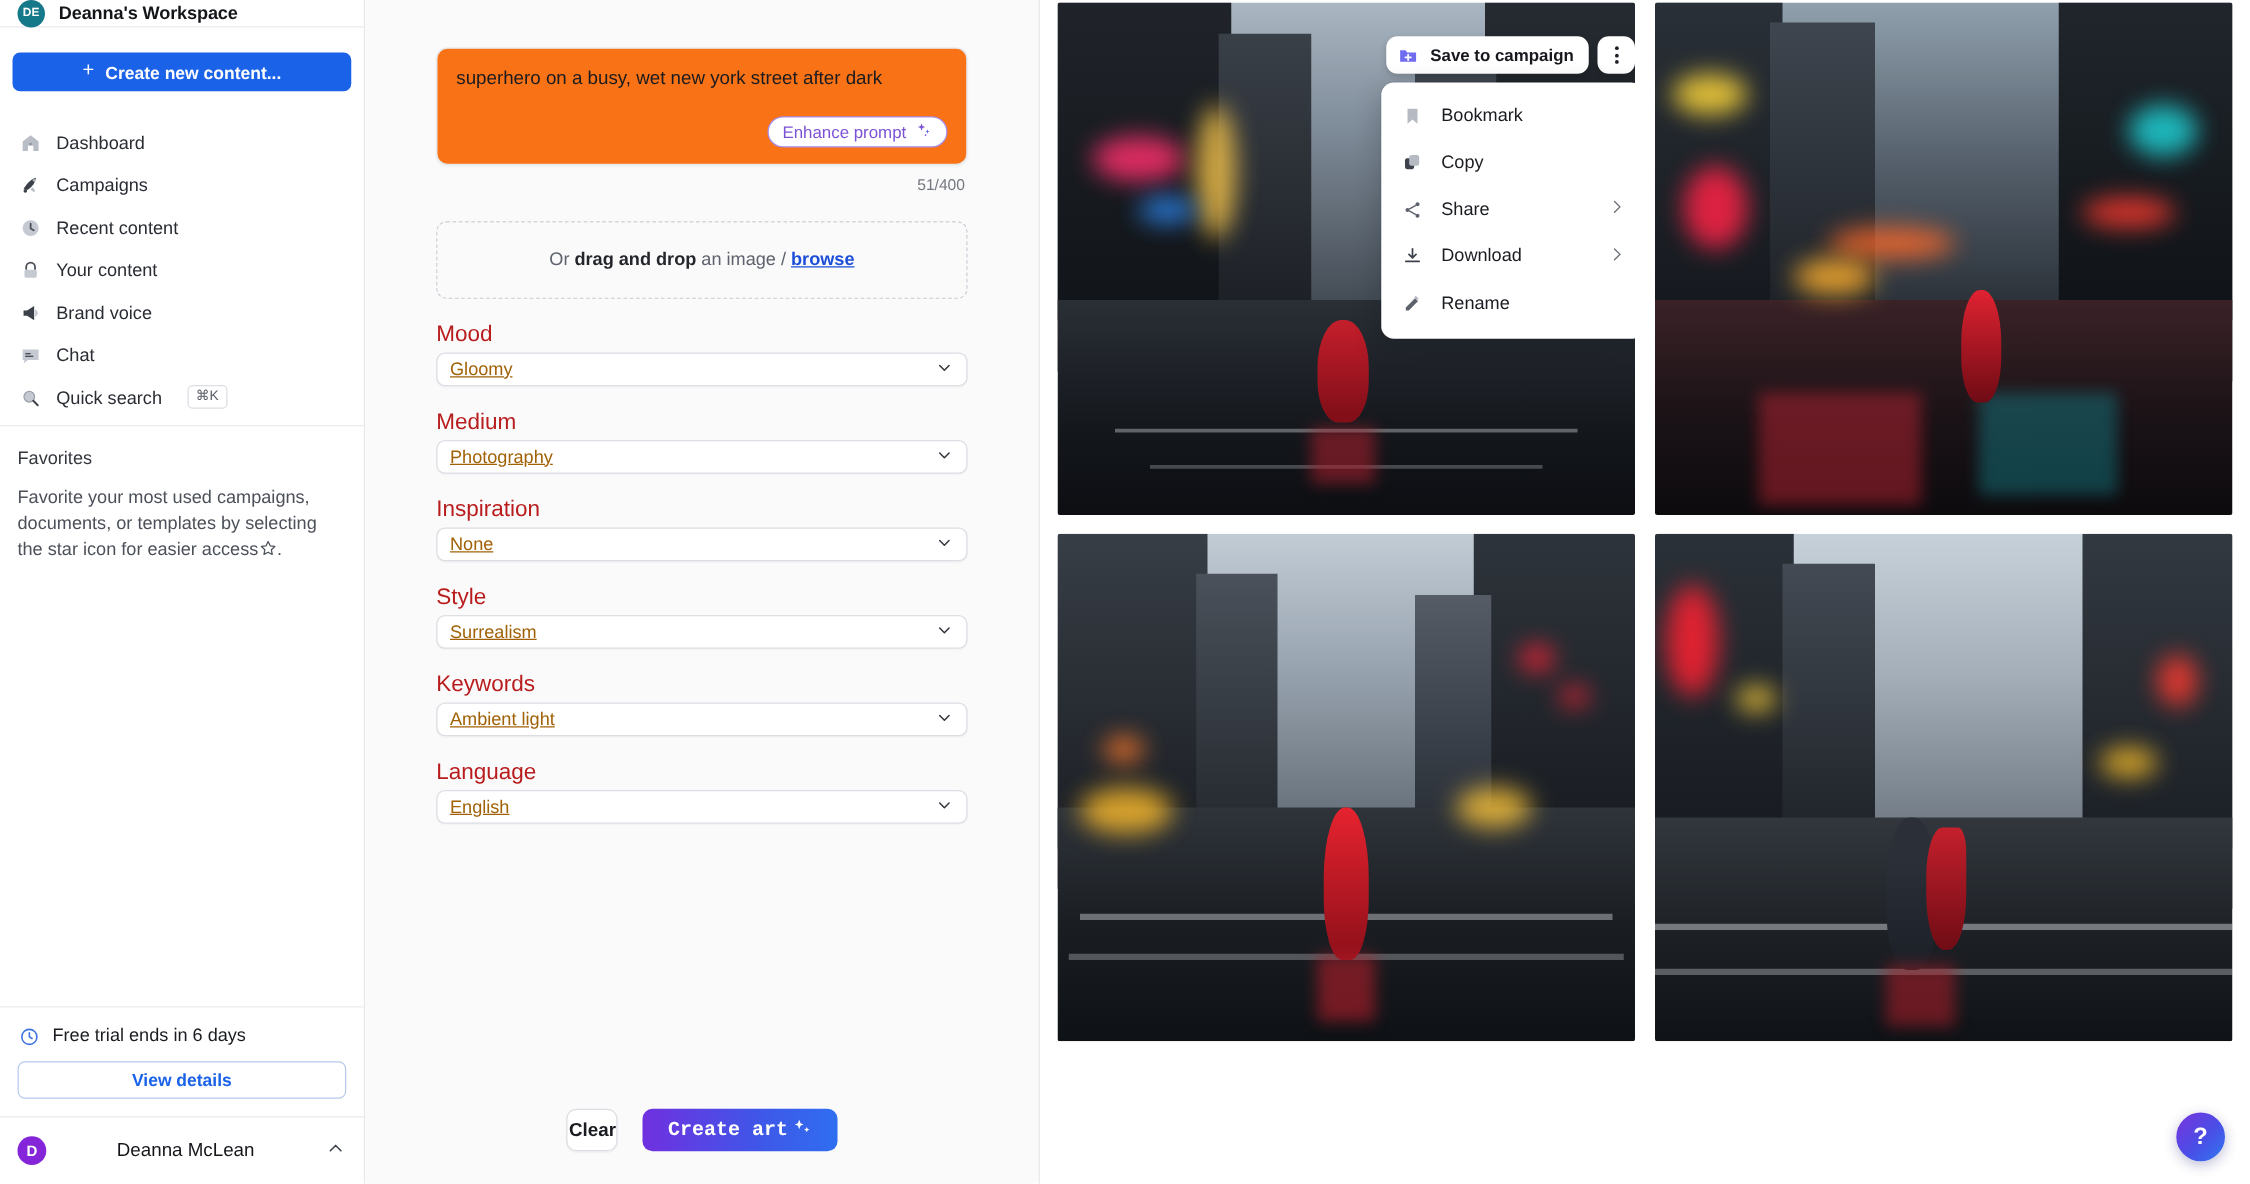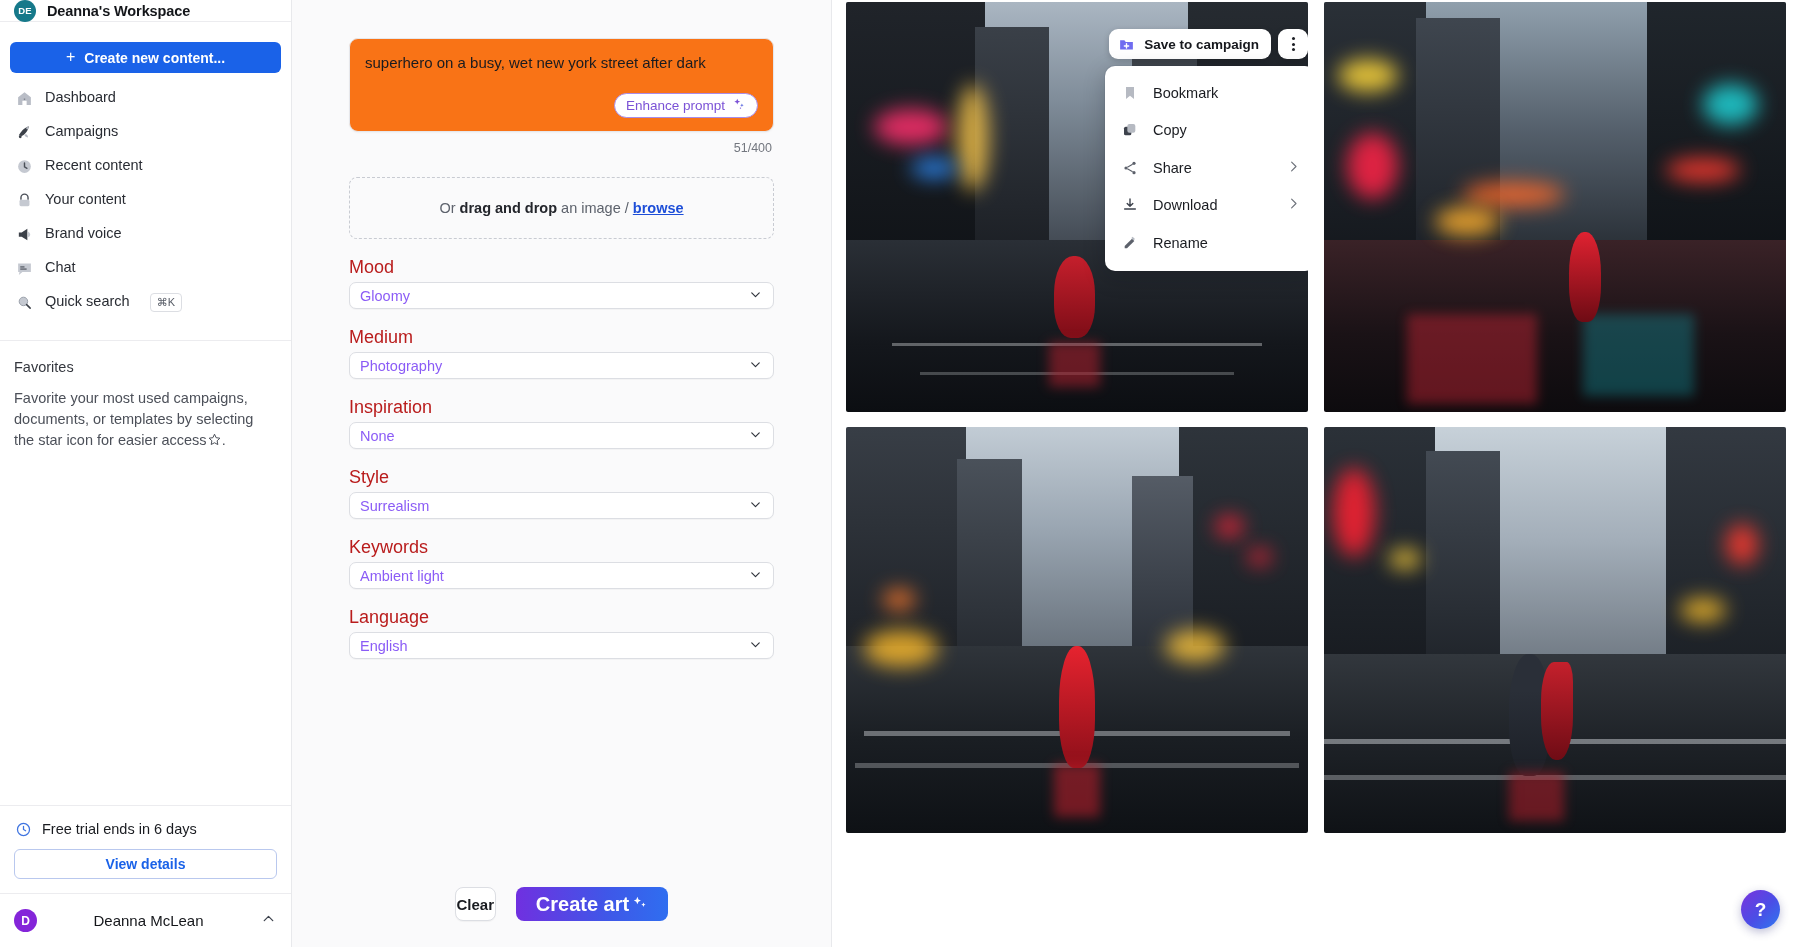--- a/index.html
+++ b/index.html
@@ -43,21 +43,21 @@
     border: none; border-radius: 6px;
     color: #fff; font-size: 14px; font-weight: bold;
     display: flex; align-items: center; justify-content: center; gap: 9px;
     cursor: pointer;
     font-family: "Liberation Sans", sans-serif;
   }
   .plus-ic { font-size: 16px; font-weight: normal; line-height: 1; position: relative; top: -1px;}
 
   .nav { margin-top: 16px; }
   .nav-item {
-    display: flex; align-items: flex-start; gap: 12px;
+    display: flex; align-items: flex-end; gap: 12px;
     height: 34px;
     padding: 0 15px;
     cursor: pointer;
     font-size: 14.5px; color: #292c33;
   }
   .nav-ic { width: 18px; height: 18px; flex: 0 0 18px; display: flex; align-items: center; justify-content: center; }
   .nav-ic svg { display: block; }
   .kbd {
     margin-left: 8px;
     border: 1px solid #dcdee3; border-radius: 4px;
@@ -142,46 +142,47 @@
   .dropzone u { color: #1d4ed8; font-weight: bold; text-decoration: underline; }
 
   .field { margin-top: 18px; }
   .field-label { font-size: 18px; color: #b91c1c; margin-bottom: 4px; }
   .select {
     position: relative;
     background: #fff; border: 1px solid #dcdee3; border-radius: 7px;
     height: 27px;
     display: flex; align-items: center;
     padding: 0 10px;
-    font-size: 14.5px; color: #8b5cf6;
+    font-size: 14.5px; color: #a16207;
     cursor: pointer;
     box-shadow: 0 1px 1px rgba(20,22,30,.03);
+    text-decoration: underline;
   }
   .select .chev { position: absolute; right: 10px; top: 50%; transform: translateY(-50%); color: #30343c; }
 
   .mid-footer {
     margin-top: auto;
     padding: 0 0 26px 0;
     display: flex; align-items: center; justify-content: center; gap: 20px;
   }
   .clear-btn {
     background: #fff; border: 1px solid #dcdee3; border-radius: 8px;
     width: 41px; height: 34px;
     font-size: 15px; color: #191b20; cursor: pointer;
     font-family: "Liberation Sans", sans-serif;
     box-shadow: 0 1px 1px rgba(20,22,30,.04);
     font-weight: bold;
   }
   .create-art-btn {
     background: linear-gradient(90deg, #7030e0 0%, #3f57e8 60%, #2f6ef0 100%);
     border: none; border-radius: 8px;
     height: 34px; padding: 17px 20px;
-    color: #fff; font-size: 20px; font-weight: bold;
+    color: #fff; font-size: 16px; font-weight: bold;
     display: inline-flex; align-items: center; gap: 2px;
-    cursor: pointer; font-family: Liberation Sans, sans-serif;
+    cursor: pointer; font-family: Liberation Mono, monospace;
   }
 
   
   .gallery {
     flex: 1; height: 947px;
     background: #fff;
     padding: 2px 14px 0 14px;
     display: grid;
     grid-template-columns: 1fr 1fr;
     grid-template-rows: 410px 406px;

